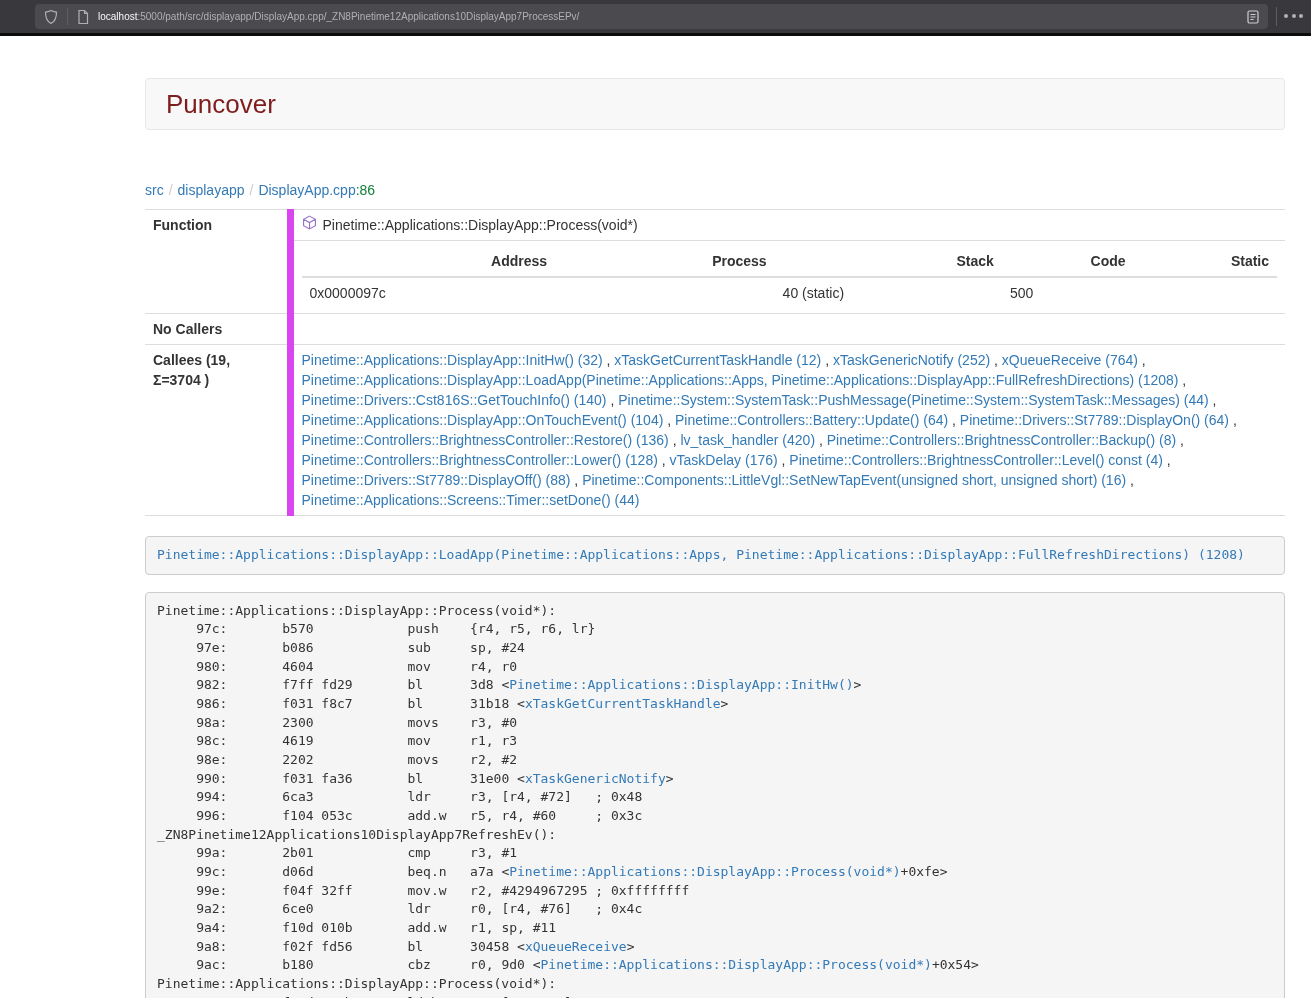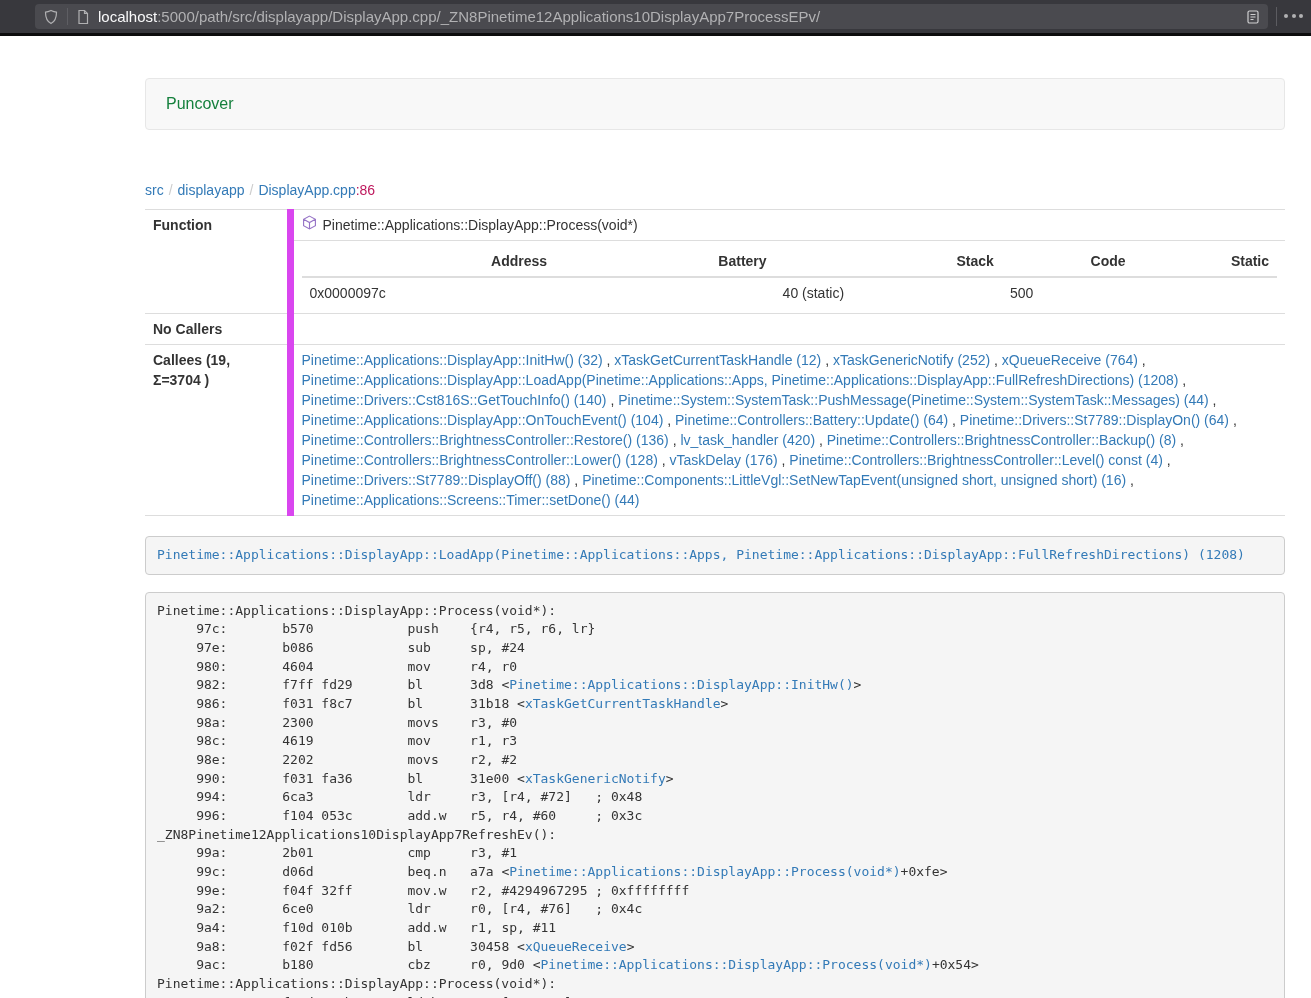--- a/index.html
+++ b/index.html
@@ -8,38 +8,38 @@
     width:1311px; height:998px; overflow:hidden; background:#fff;
     font-family:"Liberation Sans", sans-serif; font-size:14px; color:#333;
   }
   
   .toolbar { position:relative; height:33px; background:#38383d; }
   .urlbar {
     position:absolute; left:35px; top:4px; width:1233px; height:25px;
     background:#4a4a4f; border-radius:4px; display:flex; align-items:center; padding:0 8px;
   }
   .urlbar .vsep { width:1px; height:17px; background:#5e5e63; margin:0 8px; }
-  .url-text { flex:1; font-size:15px; color:#b1b1b3; white-space:nowrap; overflow:hidden; margin-left:8px; }
+  .url-text { flex:1; font-size:10px; color:#b1b1b3; white-space:nowrap; overflow:hidden; margin-left:8px; }
   .url-text .host { color:#f9f9fa; }
   .chrome-sep { position:absolute; left:1276px; top:7px; width:1px; height:19px; background:#5c5c61; }
   .dots { position:absolute; left:1284px; top:14px; display:flex; gap:3.5px; cursor:pointer; }
   .dots i { width:4px; height:4px; border-radius:50%; background:#b1b1b3; }
   .black-strip { height:3px; background:#0c0c0d; }
   .icon-btn { display:flex; align-items:center; cursor:pointer; }
   
   .content { margin:0 26px 0 145px; }
   .brand-panel {
     margin-top:42px; height:52px; background:#f8f8f8;
     border:1px solid #e7e7e7; border-radius:4px;
     display:flex; align-items:center; padding-left:20px;
   }
-  .brand { font-size:16px; color:#15803d; }
+  .brand { font-size:26px; color:#7f1d1d; }
   .breadcrumb { margin:50px 0 9px 0; line-height:20px; }
   .breadcrumb .bsep { color:#ccc; padding:0 5px; }
-  .breadcrumb .line-no { color:#be185d; }
+  .breadcrumb .line-no { color:#15803d; }
   a { color:#337ab7; text-decoration:none; cursor:pointer; }
   
   table.outer { width:100%; border-collapse:collapse; border-top:1px solid #ddd; border-bottom:1px solid #ddd; margin-bottom:20px; }
   table.outer th, table.outer td { padding:5px 8px; text-align:left; vertical-align:top; line-height:20px; }
   table.outer > tbody > tr > th { font-weight:bold; border-right:7px solid #d946ef; width:145px; }
   table.outer > tbody > tr + tr > th,
   table.outer > tbody > tr + tr > td { border-top:1px solid #ddd; }
   td.nested-cell { padding:0 8px; }
   table.inner { width:100%; border-collapse:collapse; }
   table.inner th { font-weight:bold; border-bottom:2px solid #ddd; padding:5px 8px; text-align:right; line-height:20px; }
@@ -113,21 +113,21 @@
             <span>Pinetime::Applications::DisplayApp::Process(void*)</span>
           </span>
         </td>
       </tr>
       <tr>
         <td class="nested-cell">
           <table class="inner">
             <thead>
               <tr>
                 <th class="col-address">Address</th>
-                <th class="col-remarks">Battery</th>
+                <th class="col-remarks">Process</th>
                 <th class="col-stack">Stack</th>
                 <th class="col-code">Code</th>
                 <th class="col-static">Static</th>
               </tr>
             </thead>
             <tbody>
               <tr>
                 <td>0x0000097c</td>
                 <td></td>
                 <td>40 (static)</td>

